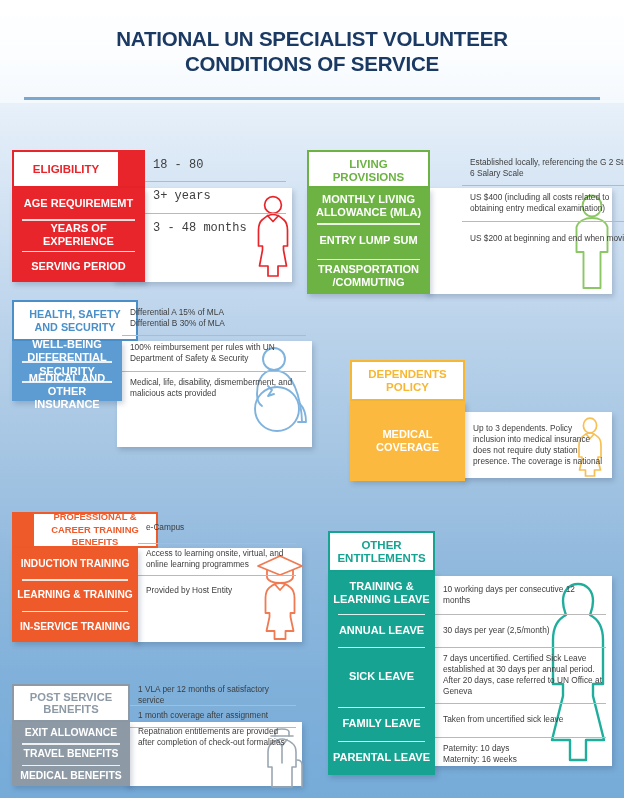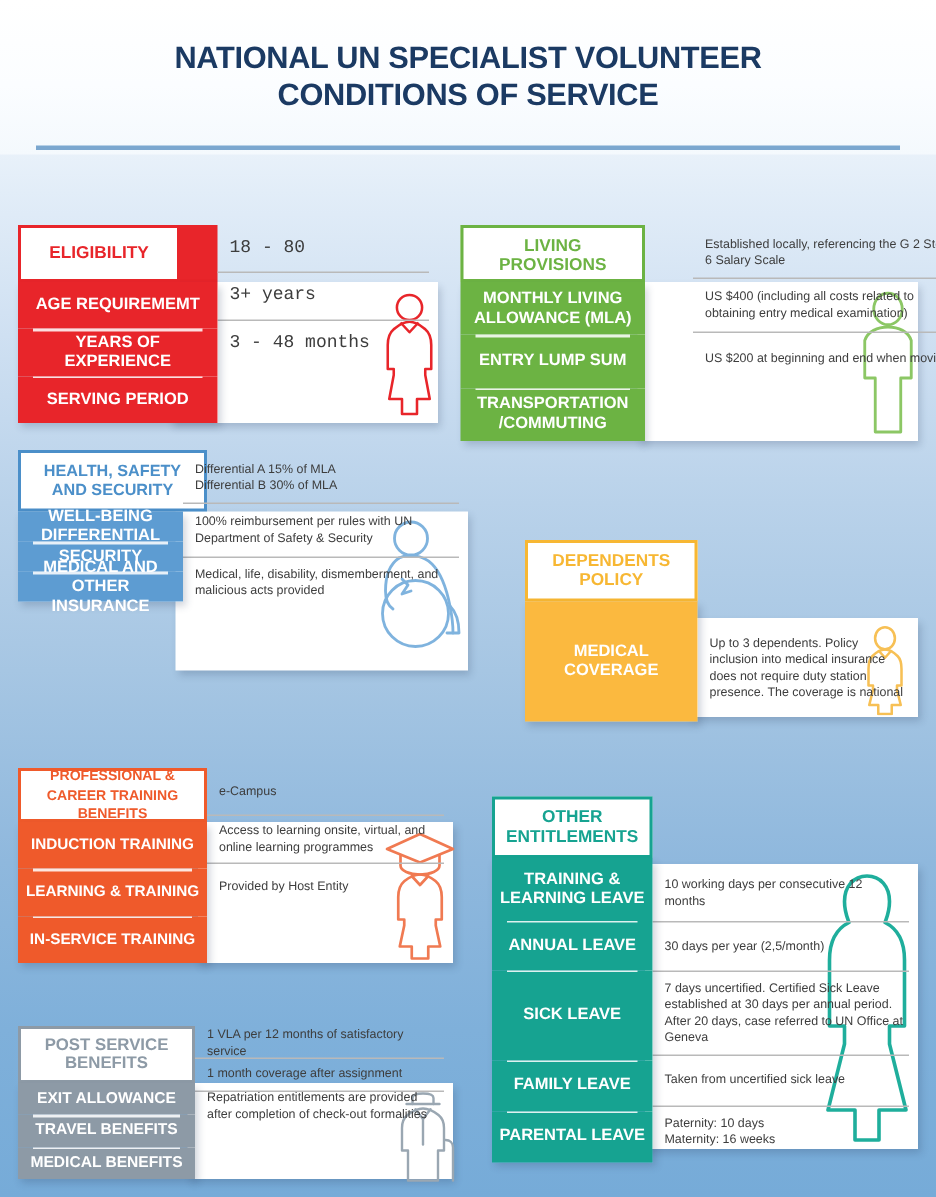--- a/index.html
+++ b/index.html
@@ -76,21 +76,21 @@
 
   
   .t-red   .cap{background:#ffffff;border:2px solid #e8252a;color:#e8252a;}
   .t-red   .lrow{background:#e8252a;}
   .t-green .cap{background:#ffffff;border:2px solid #6cb343;color:#6cb343;align-items:flex-end;}
   .t-green .lrow{background:#6cb343;}
   .t-blue  .cap{background:#ffffff;border:2px solid #4b8fc9;color:#4b8fc9;}
   .t-blue  .lrow{background:#5d9cd2;}
   .t-amber .cap{background:#ffffff;border:2px solid #f7b733;color:#f7b733;}
   .t-amber .lrow{background:#fbb93f;}
-  .t-orange .cap{background:#ffffff;border:2px solid #ef5a2b;color:#ef5a2b;}
+  .t-orange .cap{background:#ffffff;border:2px solid #ef5a2b;color:#ef5a2b;margin-left:20px;}
   .t-orange .lrow{background:#ef5a2b;}
   .t-teal  .cap{background:#ffffff;border:2px solid #16a391;color:#16a391;}
   .t-teal  .lrow{background:#16a391;}
   .t-gray  .cap{background:#ffffff;border:2px solid #8d9aa6;color:#8d9aa6;}
   .t-gray  .lrow{background:#8d9aa6;}
 
   
   
   #b-elig{left:12px;top:150px;width:280px;height:136px;}
   #b-elig .capbg{position:absolute;left:0;top:0;width:133px;height:38px;background:#e8252a;}

